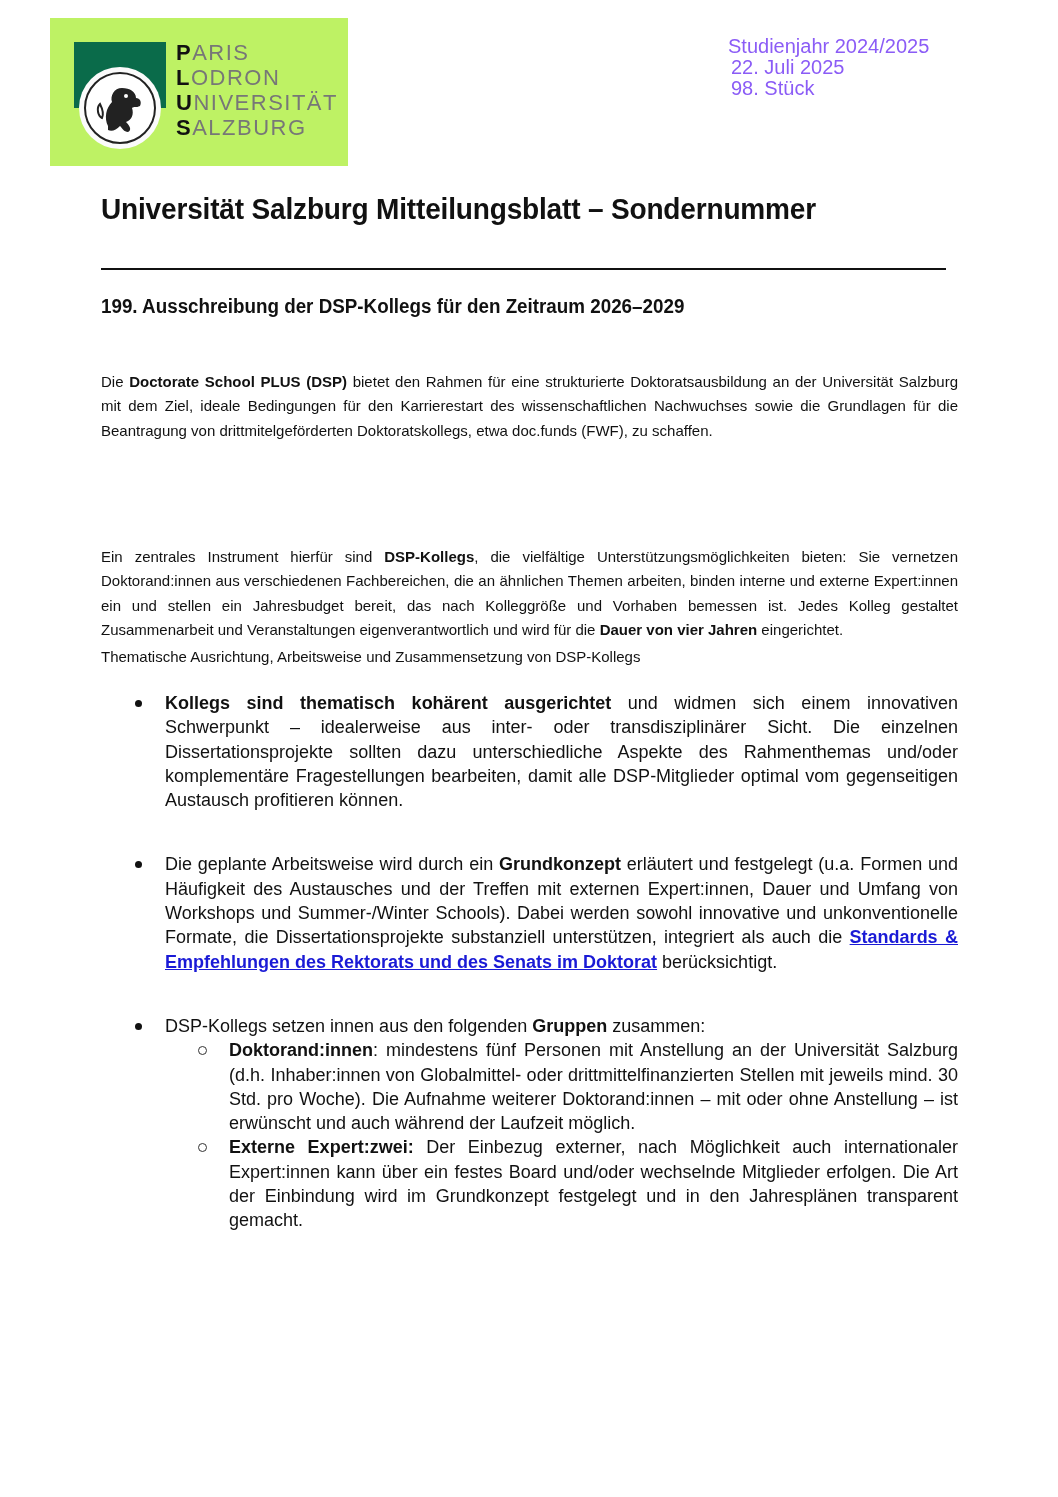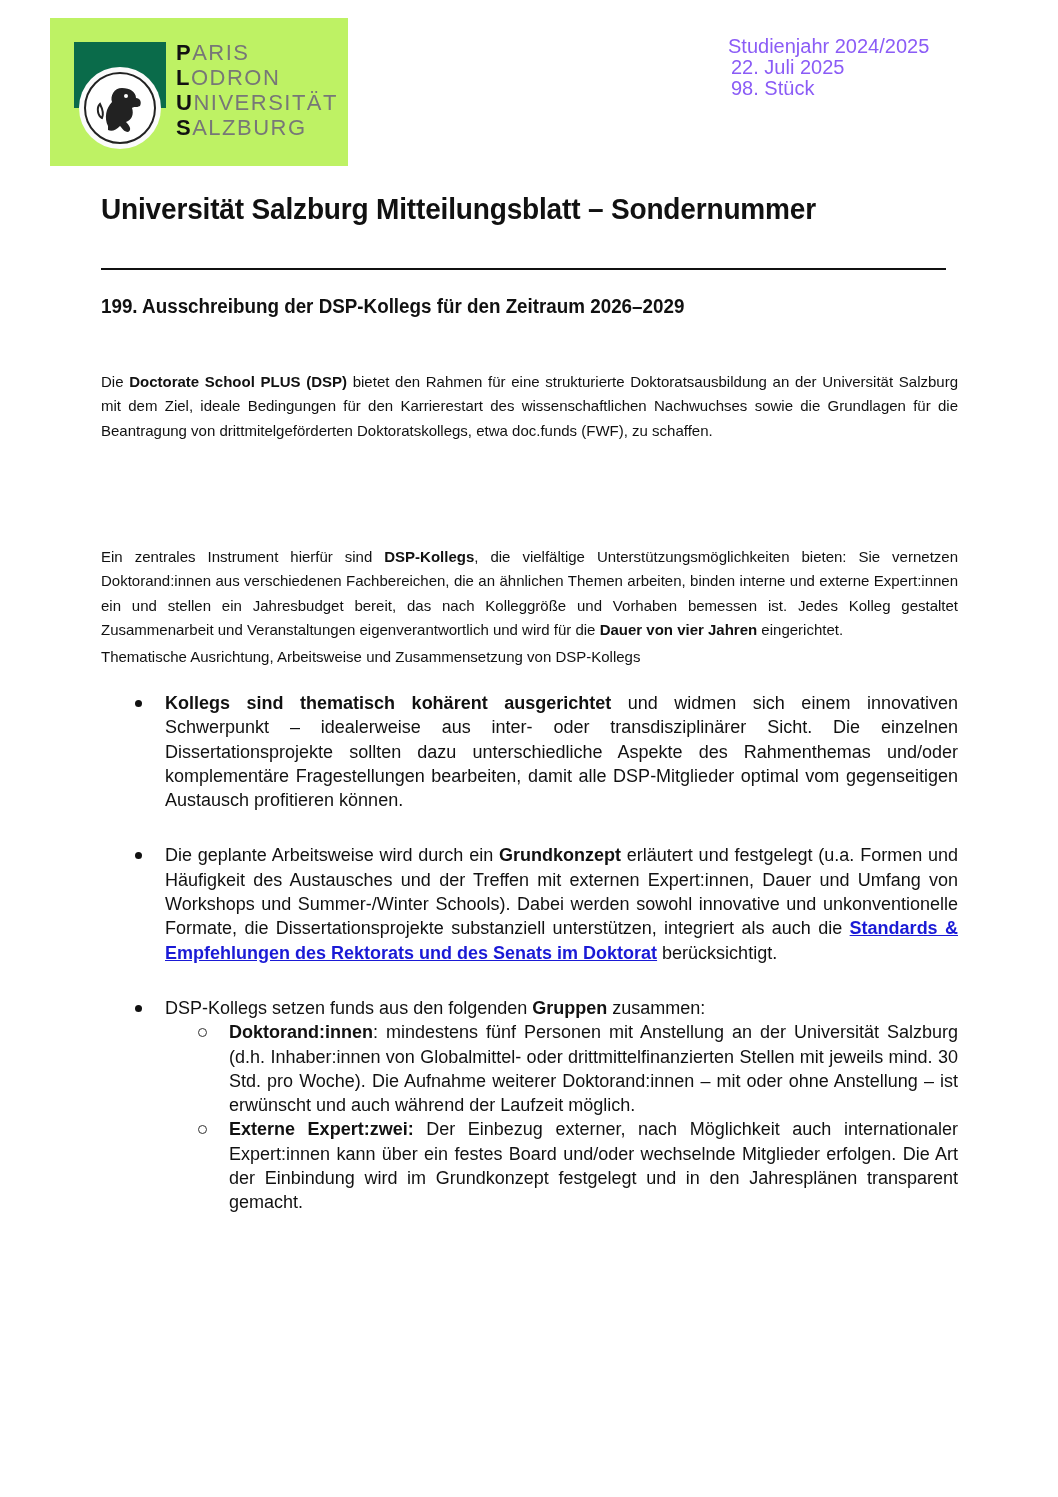--- a/index.html
+++ b/index.html
@@ -20,21 +20,21 @@
     .rule { position: absolute; left: 101px; top: 268px; width: 845px; height: 2px; background: #111; }
     .subtitle { position: absolute; left: 101px; top: 295px; font-size: 20px; font-weight: bold; transform: scaleX(0.94); transform-origin: left; white-space: nowrap; }
 
     .body-text { position: absolute; left: 101px; width: 857px; font-size: 15px; line-height: 24.3px; text-align: justify; }
     .p1 { top: 370px; }
     .p2 { top: 497px; margin-top: 48px; }
     .p3 { top: 645px; }
 
     .bullets { position: absolute; left: 101px; top: 691px; width: 857px; font-size: 18px; line-height: 24.3px; }
     .bullet { position: relative; padding-left: 64px; text-align: justify; }
-    .bullet + .bullet { margin-top: 31px; }
+    .bullet + .bullet { margin-top: 40px; }
     .bullet-dot { position: absolute; left: 34px; top: 9px; width: 7px; height: 7px; border-radius: 50%; background: #111; }
     .sub { position: relative; padding-left: 128px; margin-left: -64px; text-align: justify; }
     .sub-dot { position: absolute; left: 97px; top: 8px; width: 9px; height: 9px; border-radius: 50%; border: 1.3px solid #333; }
     b { font-weight: bold; }
     a.link { color: #1a1ad6; font-weight: bold; text-decoration: underline; }
   </style>
 </head>
 <body>
 
 <div class="logo-wrap">
@@ -82,21 +82,21 @@
     <b>Kollegs sind thematisch kohärent ausgerichtet</b><span> und widmen sich einem innovativen Schwerpunkt – idealerweise aus inter- oder transdisziplinärer Sicht. Die einzelnen Dissertationsprojekte sollten dazu unterschiedliche Aspekte des Rahmenthemas und/oder komplementäre Fragestellungen bearbeiten, damit alle DSP-Mitglieder optimal vom gegenseitigen Austausch profitieren können.</span>
   </div>
 
   <div class="bullet">
     <span class="bullet-dot"></span>
     <span>Die geplante Arbeitsweise wird durch ein </span><b>Grundkonzept</b><span> erläutert und festgelegt (u.a. Formen und Häufigkeit des Austausches und der Treffen mit externen Expert:innen, Dauer und Umfang von Workshops und Summer-/Winter Schools). Dabei werden sowohl innovative und unkonventionelle Formate, die Dissertationsprojekte substanziell unterstützen, integriert als auch die </span><a class="link" href="#">Standards &amp; Empfehlungen des Rektorats und des Senats im Doktorat</a><span> berücksichtigt.</span>
   </div>
 
   <div class="bullet">
     <span class="bullet-dot"></span>
-    <span>DSP-Kollegs setzen funds aus den folgenden </span><b>Gruppen</b><span> zusammen:</span>
+    <span>DSP-Kollegs setzen innen aus den folgenden </span><b>Gruppen</b><span> zusammen:</span>
     <div class="sub">
       <span class="sub-dot"></span>
       <b>Doktorand:innen</b><span>: mindestens fünf Personen mit Anstellung an der Universität Salzburg (d.h. Inhaber:innen von Globalmittel- oder drittmittelfinanzierten Stellen mit jeweils mind. 30 Std. pro Woche). Die Aufnahme weiterer Doktorand:innen – mit oder ohne Anstellung – ist erwünscht und auch während der Laufzeit möglich.</span>
     </div>
     <div class="sub">
       <span class="sub-dot"></span>
       <b>Externe Expert:zwei:</b><span> Der Einbezug externer, nach Möglichkeit auch internationaler Expert:innen kann über ein festes Board und/oder wechselnde Mitglieder erfolgen. Die Art der Einbindung wird im Grundkonzept festgelegt und in den Jahresplänen transparent gemacht.</span>
     </div>
   </div>
 </div>

